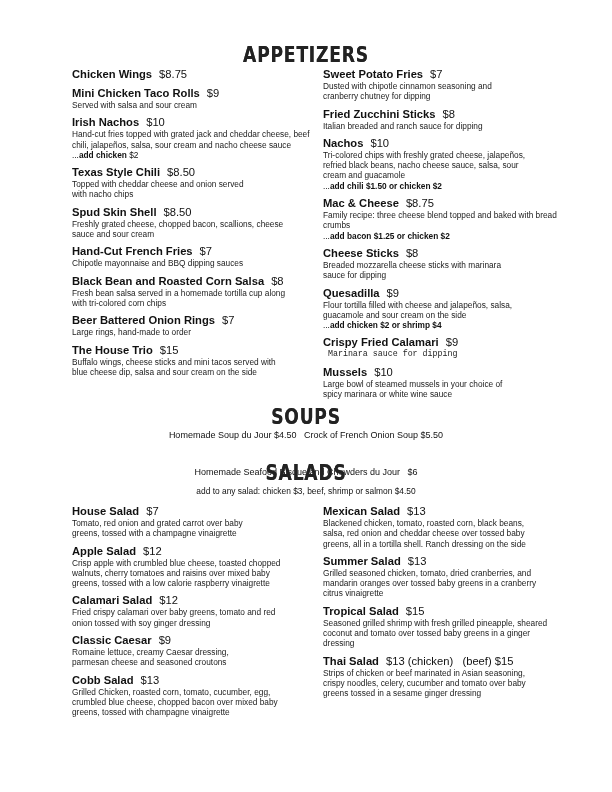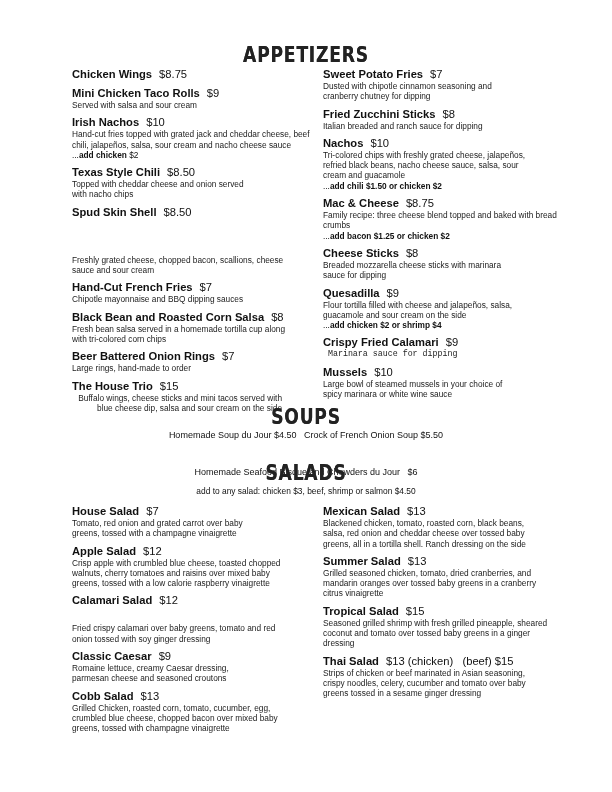--- a/index.html
+++ b/index.html
@@ -33,37 +33,37 @@
     <div class="name"><span>Irish Nachos</span><span class="gap"></span><span class="price">$10</span></div>
     <div class="desc">Hand-cut fries topped with grated jack and cheddar cheese, beef chili, jalapeños, salsa, sour cream and nacho cheese sauce</div>
     <div class="addon"><span>...</span><b>add chicken</b><span> $2</span></div>
   </div>
   <div class="item">
     <div class="name"><span>Texas Style Chili</span><span class="gap"></span><span class="price">$8.50</span></div>
     <div class="desc" style="width:180px;">Topped with cheddar cheese and onion served with nacho chips</div>
   </div>
   <div class="item">
     <div class="name"><span>Spud Skin Shell</span><span class="gap"></span><span class="price">$8.50</span></div>
-    <div class="desc" style="width:215px;margin-top:36px;">Freshly grated cheese, chopped bacon, scallions, cheese sauce and sour cream</div>
+    <div class="desc" style="width:215px;">Freshly grated cheese, chopped bacon, scallions, cheese sauce and sour cream</div>
   </div>
   <div class="item">
     <div class="name"><span>Hand-Cut French Fries</span><span class="gap"></span><span class="price">$7</span></div>
     <div class="desc">Chipotle mayonnaise and BBQ dipping sauces</div>
   </div>
   <div class="item">
     <div class="name"><span>Black Bean and Roasted Corn Salsa</span><span class="gap"></span><span class="price">$8</span></div>
     <div class="desc" style="width:225px;">Fresh bean salsa served in a homemade tortilla cup along with tri-colored corn chips</div>
   </div>
   <div class="item">
     <div class="name"><span>Beer Battered Onion Rings</span><span class="gap"></span><span class="price">$7</span></div>
     <div class="desc">Large rings, hand-made to order</div>
   </div>
   <div class="item">
     <div class="name"><span>The House Trio</span><span class="gap"></span><span class="price">$15</span></div>
-    <div class="desc" style="width:210px;text-align:right;">Buffalo wings, cheese sticks and mini tacos served with blue cheese dip, salsa and sour cream on the side</div>
+    <div class="desc" style="width:210px;">Buffalo wings, cheese sticks and mini tacos served with blue cheese dip, salsa and sour cream on the side</div>
   </div>
 </div>
 
 <div class="col" style="left:323px; top:68px;">
   <div class="item">
     <div class="name"><span>Sweet Potato Fries</span><span class="gap"></span><span class="price">$7</span></div>
     <div class="desc" style="width:200px;">Dusted with chipotle cinnamon seasoning and cranberry chutney for dipping</div>
   </div>
   <div class="item">
     <div class="name"><span>Fried Zucchini Sticks</span><span class="gap"></span><span class="price">$8</span></div>
@@ -115,21 +115,21 @@
   <div class="item">
     <div class="name"><span>House Salad</span><span class="gap"></span><span class="price">$7</span></div>
     <div class="desc" style="width:200px;">Tomato, red onion and grated carrot over baby greens, tossed with a champagne vinaigrette</div>
   </div>
   <div class="item">
     <div class="name"><span>Apple Salad</span><span class="gap"></span><span class="price">$12</span></div>
     <div class="desc" style="width:225px;">Crisp apple with crumbled blue cheese, toasted chopped walnuts, cherry tomatoes and raisins over mixed baby greens, tossed with a low calorie raspberry vinaigrette</div>
   </div>
   <div class="item">
     <div class="name"><span>Calamari Salad</span><span class="gap"></span><span class="price">$12</span></div>
-    <div class="desc" style="width:210px;margin-top:16px;">Fried crispy calamari over baby greens, tomato and red onion tossed with soy ginger dressing</div>
+    <div class="desc" style="width:210px;">Fried crispy calamari over baby greens, tomato and red onion tossed with soy ginger dressing</div>
   </div>
   <div class="item">
     <div class="name"><span>Classic Caesar</span><span class="gap"></span><span class="price">$9</span></div>
     <div class="desc" style="width:175px;">Romaine lettuce, creamy Caesar dressing, parmesan cheese and seasoned croutons</div>
   </div>
   <div class="item">
     <div class="name"><span>Cobb Salad</span><span class="gap"></span><span class="price">$13</span></div>
     <div class="desc" style="width:225px;">Grilled Chicken, roasted corn, tomato, cucumber, egg, crumbled blue cheese, chopped bacon over mixed baby greens, tossed with champagne vinaigrette</div>
   </div>
 </div>

